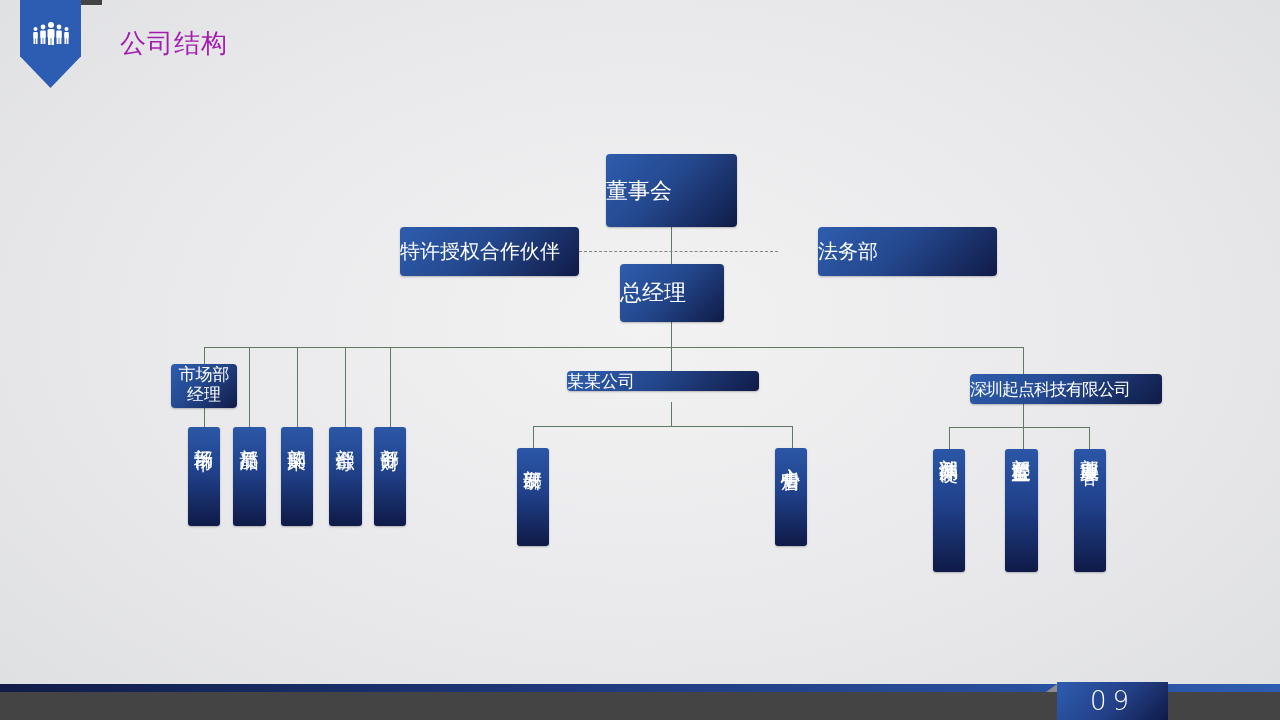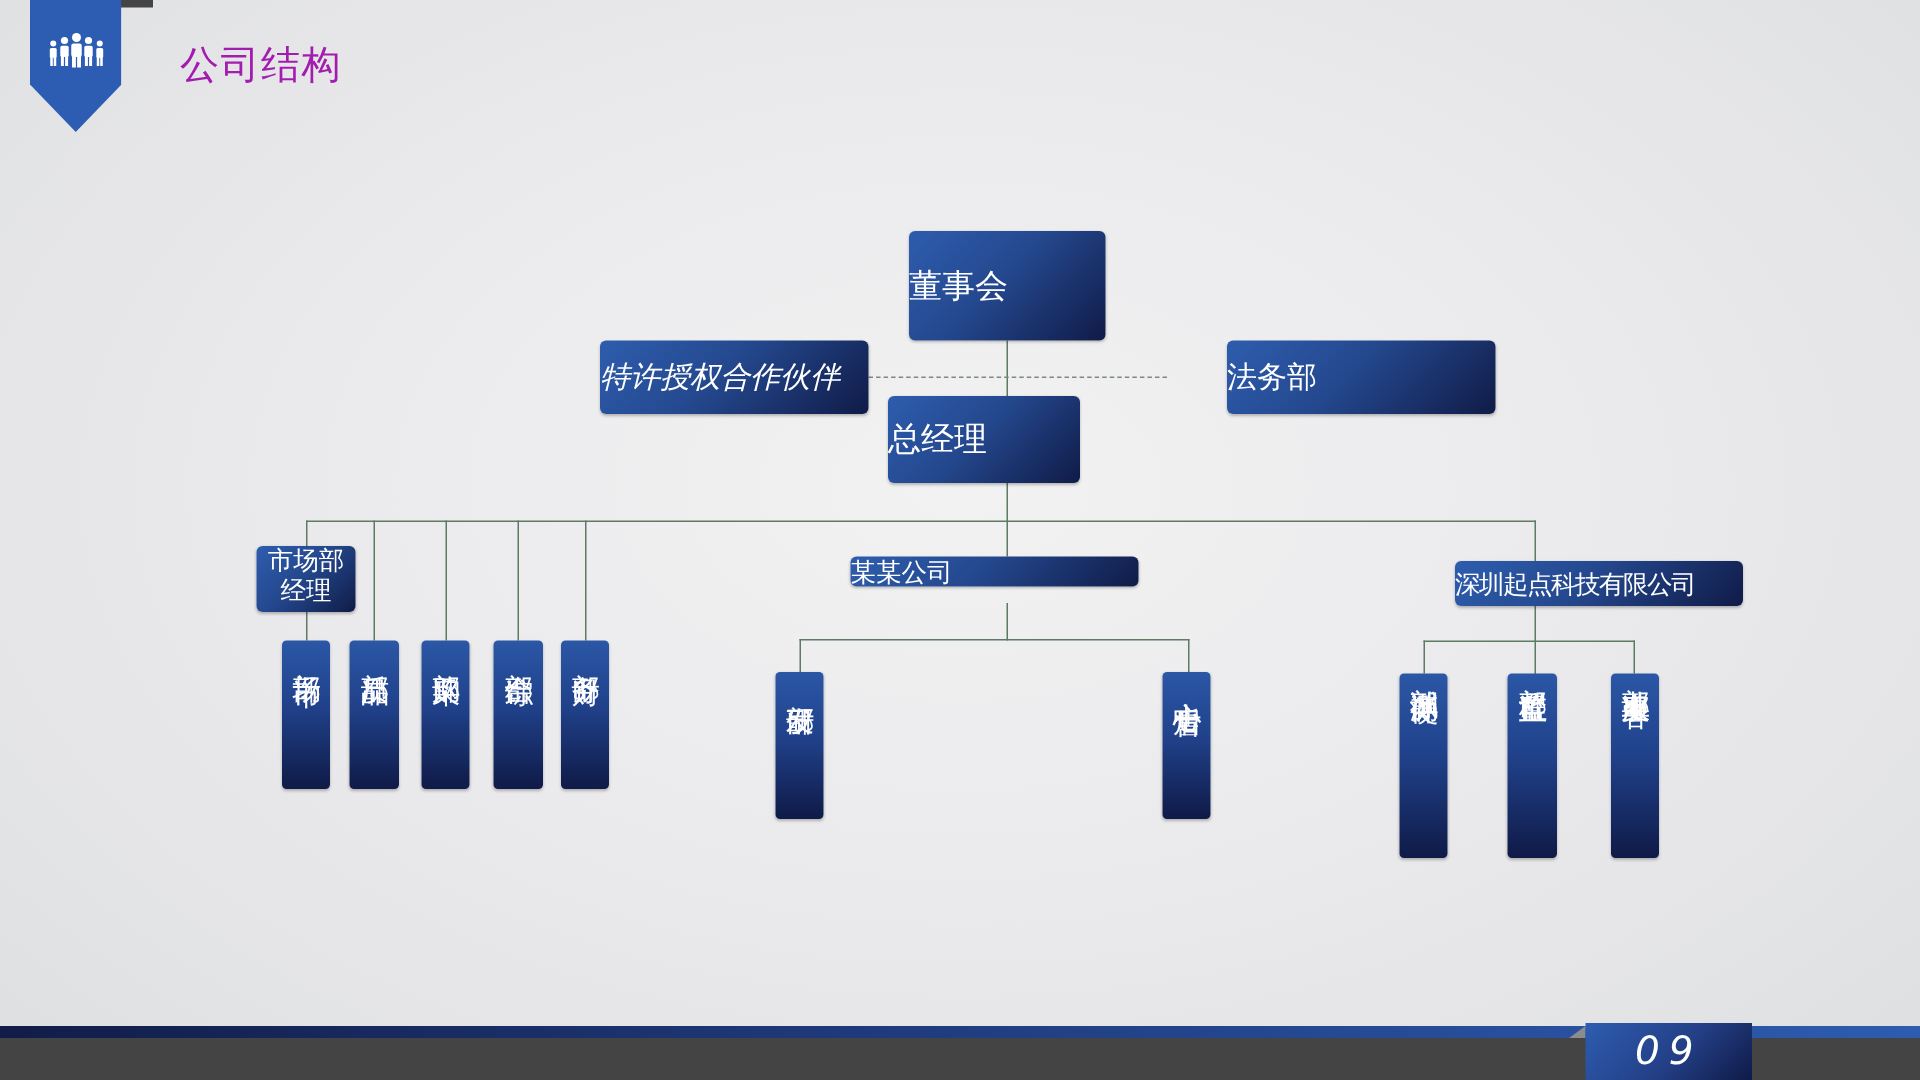--- a/index.html
+++ b/index.html
@@ -32,21 +32,21 @@
   .vtext { writing-mode: vertical-rl; text-orientation: upright; font-size:19px; letter-spacing:-2px; line-height:1; }
   .line { position:absolute; background:#5d7a62; }
   .dash { position:absolute; height:0; border-top:1px dashed #7b8a80; }
   .bottom-strip { left:0; top:684px; width:1280px; height:9px;
     background: linear-gradient(90deg, #111c48 0%, #1f3a7c 45%, #2d5cb0 100%); }
   .bottom-bar { left:0; top:692px; width:1280px; height:28px; background:#444444; }
   .page-tab {
     left:1057px; top:682px; width:111px; height:38px;
     background: linear-gradient(135deg, #2e5db0 0%, #233f86 55%, #0f1a47 100%);
     color:#ffffff; font-size:26px; font-weight:300; letter-spacing:6px;
-    display:flex; align-items:center; justify-content:center;font-style:italic;
+    display:flex; align-items:center; justify-content:center;
   }
   .page-notch { left:1046px; top:684px; width:0; height:0;
     border-left:11px solid transparent; border-bottom:8px solid #8c8c8c; }
 </style>
 </head>
 <body>
 
 <div class="abs topbar"></div>
 <div class="abs ribbon">
   <span>
@@ -92,27 +92,27 @@
 <div class="line" style="left:533px; top:426px; width:1px; height:22px;"></div>
 <div class="line" style="left:792px; top:426px; width:1px; height:22px;"></div>
 <div class="line" style="left:1023px; top:404px; width:1px; height:46px;"></div>
 <div class="line" style="left:949px; top:427px; width:141px; height:1px;"></div>
 <div class="line" style="left:949px; top:427px; width:1px; height:22px;"></div>
 <div class="line" style="left:1089px; top:427px; width:1px; height:22px;"></div>
 
 <div class="box" style="left:606px; top:154px; width:131px; height:73px; font-size:22px;">
   <span>董事会</span>
 </div>
-<div class="box" style="left:400px; top:227px; width:179px; height:49px; font-size:20px;font-style:italic;">
+<div class="box" style="left:400px; top:227px; width:179px; height:49px; font-size:20px;">
   <span>特许授权合作伙伴</span>
 </div>
 <div class="box" style="left:778px; top:227px; width:179px; height:49px; font-size:20px;margin-left:40px;">
   <span>法务部</span>
 </div>
-<div class="box" style="left:592px; top:264px; width:128px; height:58px; font-size:22px;">
+<div class="box" style="left:620px; top:264px; width:104px; height:58px; font-size:22px;">
   <span>总经理</span>
 </div>
 
 <div class="box" style="left:171px; top:364px; width:66px; height:44px; font-size:17px; line-height:20px; flex-direction:column;">
   <span>市场部</span>
   <span>经理</span>
 </div>
 <div class="vbox" style="left:188px; top:427px; width:32px; height:99px;">
   <span class="vtext">市场部</span>
 </div>

